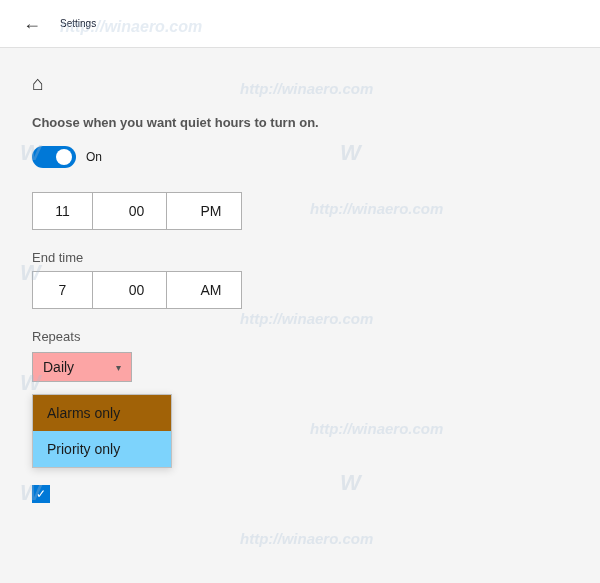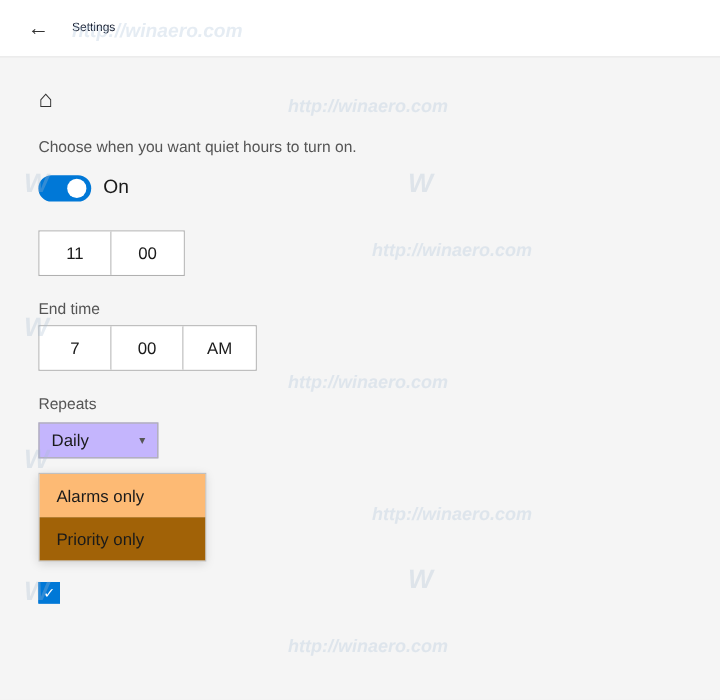--- a/index.html
+++ b/index.html
@@ -94,20 +94,21 @@
     .page-title {
       font-size: 28px;
       font-weight: 300;
       color: #1a1a1a;
     }
 
     .description {
       font-size: 13px;
       color: #555;
       margin-bottom: 16px;
+      font-weight: bold;
     }
 
     
     .toggle-row {
       display: flex;
       align-items: center;
       margin-bottom: 24px;
     }
 
     .toggle-switch {
@@ -128,34 +129,34 @@
       position: absolute;
       top: 3px;
       left: 24px;
       width: 16px;
       height: 16px;
       background: #fff;
       border-radius: 50%;
     }
 
     .toggle-label {
-      font-size: 16px;
+      font-size: 12px;
       color: #1a1a1a;
     }
 
     
     .field-label {
       font-size: 13px;
       color: #555;
       margin-bottom: 6px;
     }
 
     .time-row {
       display: flex;
-      gap: 0;
+      gap: 14px;
       margin-bottom: 20px;
       border: 1px solid #b0b0b0;
       width: fit-content;
       background: #fff;
     }
 
     .time-cell {
       width: 60px;
       height: 36px;
       display: flex;
@@ -175,21 +176,21 @@
     
     .repeats-label {
       font-size: 13px;
       color: #555;
       margin-bottom: 8px;
     }
 
     .dropdown {
       display: flex;
       align-items: center;
-      background: #c4b5fd;
+      background: #fca5a5;
       border: 1px solid #b0b0b0;
       padding: 6px 10px;
       width: 100px;
       cursor: pointer;
       font-size: 14px;
       color: #1a1a1a;
       margin-bottom: 12px;
       position: relative;
     }
 
@@ -210,25 +211,25 @@
       box-shadow: 0 2px 8px rgba(0,0,0,0.15);
       width: 140px;
       margin-bottom: 16px;
     }
 
     .dropdown-item {
       padding: 10px 14px;
       font-size: 14px;
       cursor: pointer;
       color: #1a1a1a;
-      background: #fdba74;
+      background: #a16207;
     }
 
     .dropdown-item.selected {
-      background: #a16207;
+      background: #7dd3fc;
       color: #1a1a1a;
     }
 
     
     .checkbox-row {
       display: flex;
       align-items: flex-start;
       margin-top: 8px;
     }
 
@@ -304,20 +305,21 @@
         <div class="track"></div>
         <div class="thumb"></div>
       </div>
       <span class="toggle-label">On</span>
     </div>
 
     <div>
       <div class="time-row">
         <div class="time-cell">11</div>
         <div class="time-cell">00</div>
+        <div class="time-cell">PM</div>
       </div>
     </div>
 
     <div>
       <div class="field-label">End time</div>
       <div class="time-row">
         <div class="time-cell">7</div>
         <div class="time-cell">00</div>
         <div class="time-cell">AM</div>
       </div>

